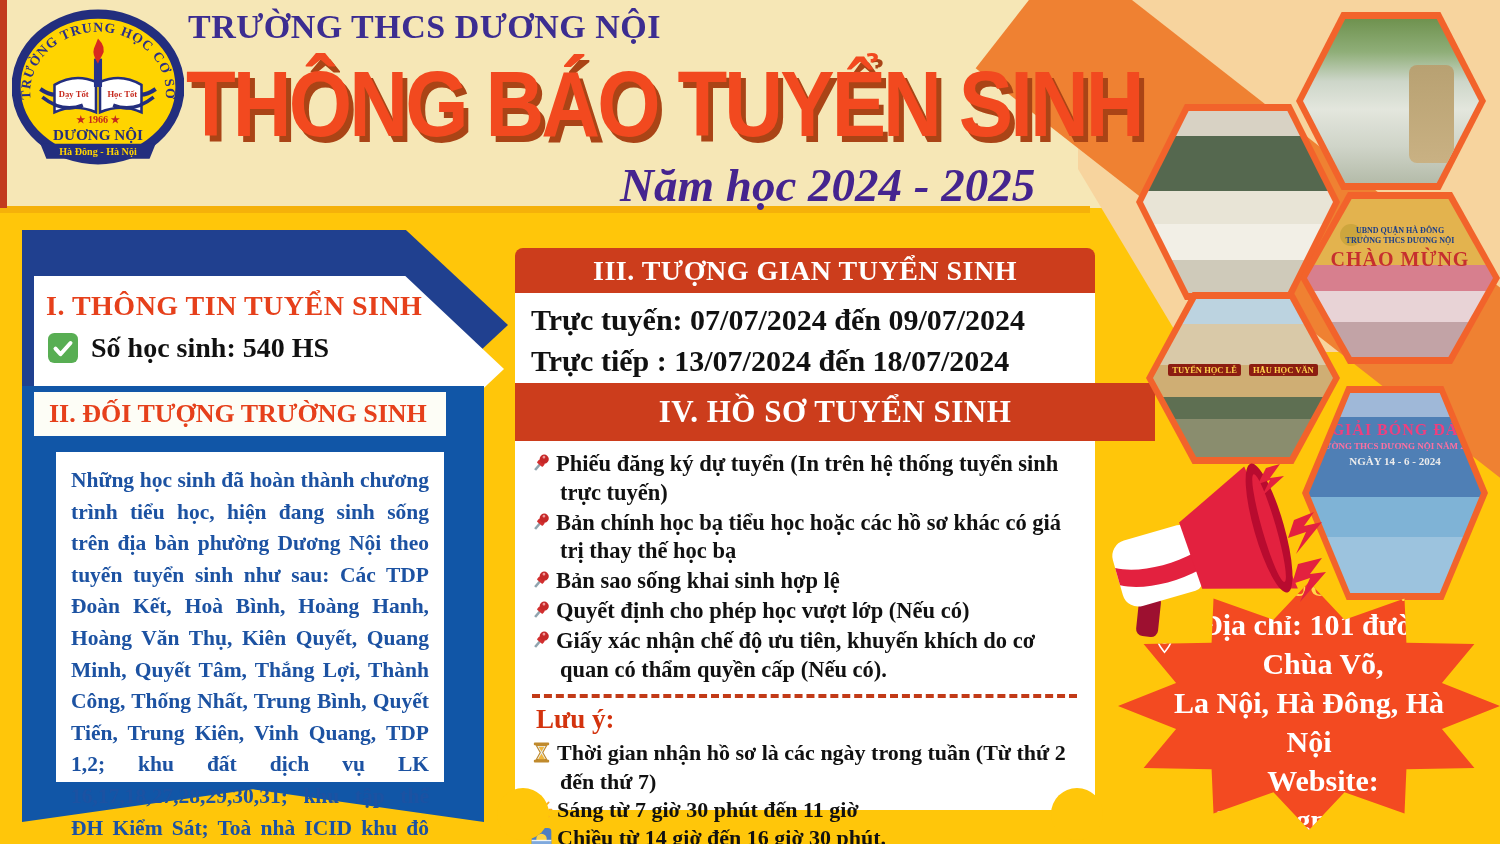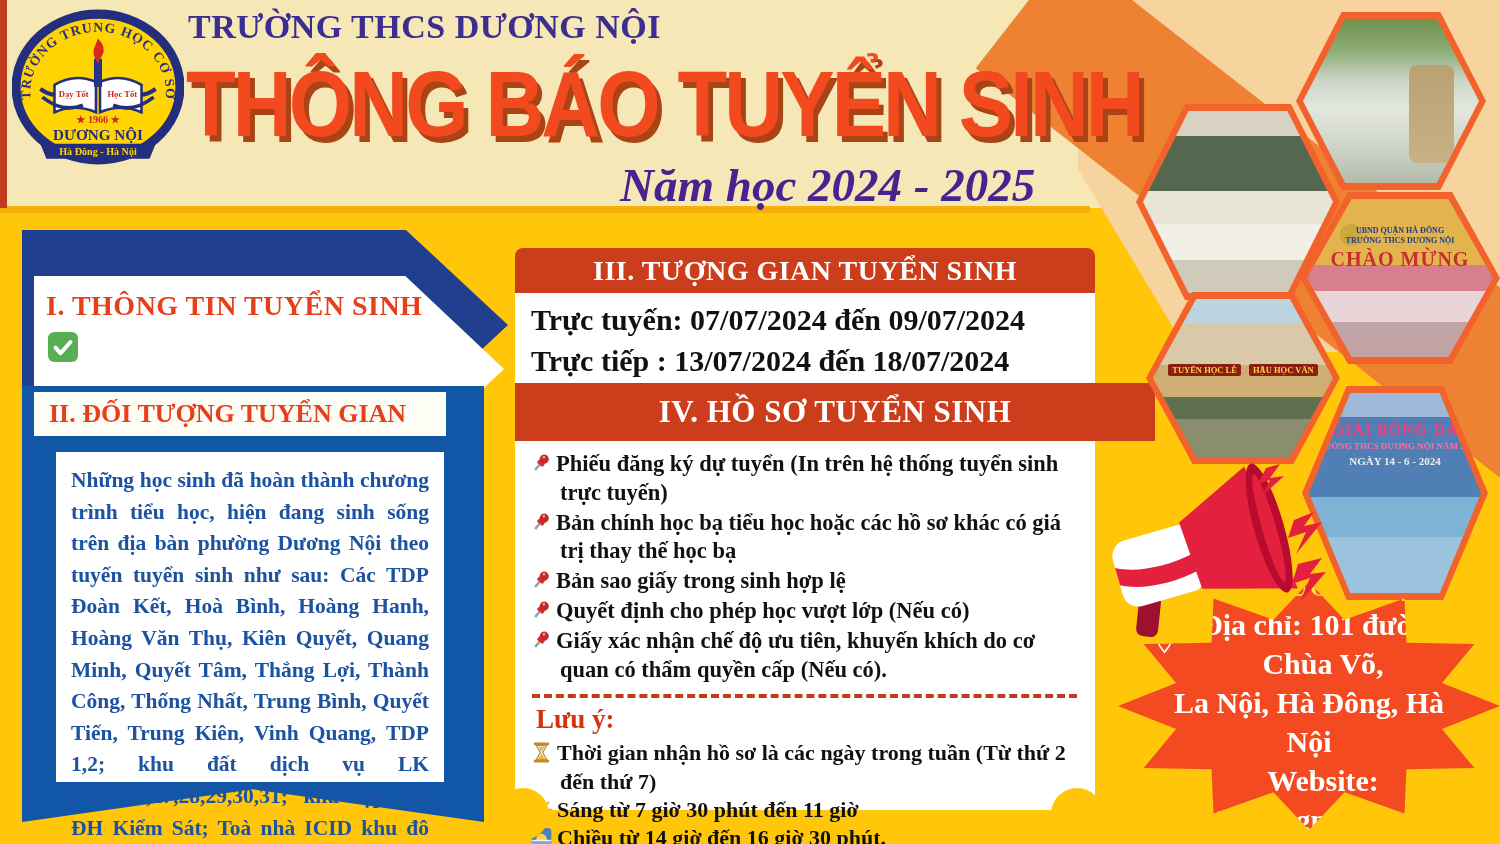--- a/index.html
+++ b/index.html
@@ -143,25 +143,26 @@
   <div class="school-year">Năm học 2024 - 2025</div>
 
   <div class="arrow-back z2"></div>
   <div class="arrow-card z2">
     <div class="s1-title">I. THÔNG TIN TUYỂN SINH</div>
     <div class="check-row">
       <svg class="check-box" viewBox="0 0 24 24">
         <rect width="24" height="24" rx="5" fill="#58ae53"></rect>
         <path d="M6 12.5l4 4.5 8-9" stroke="#fff" stroke-width="3.2" fill="none" stroke-linecap="round" stroke-linejoin="round"></path>
       </svg>
+      <span>Số học sinh: 540 HS</span>
     </div>
   </div>
 
   <div class="blue-panel z2"></div>
-  <div class="s2-header z2">II. ĐỐI TƯỢNG TUYỂN GIAN</div>
+  <div class="s2-header z2">II. ĐỐI TƯỢNG TRƯỜNG SINH</div>
   <div class="s2-body z2">Những học sinh đã hoàn thành chương trình tiểu học, hiện đang sinh sống trên địa bàn phường Dương Nội theo tuyến tuyển sinh như sau: Các TDP Đoàn Kết, Hoà Bình, Hoàng Hanh, Hoàng Văn Thụ, Kiên Quyết, Quang Minh, Quyết Tâm, Thắng Lợi, Thành Công, Thống Nhất, Trung Bình, Quyết Tiến, Trung Kiên, Vinh Quang, TDP 1,2; khu đất dịch vụ LK 16,17,18,27,28,29,30,31; khu tập thể ĐH Kiểm Sát; Toà nhà ICID khu đô thị Geleximco.</div>
 
   <div class="c-head3 z2">III. TƯỢNG GIAN TUYỂN SINH</div>
   <div class="c-dates z2">
     <p>Trực tuyến: 07/07/2024 đến 09/07/2024</p>
     <p>Trực tiếp : 13/07/2024 đến 18/07/2024</p>
   </div>
   <div class="c-head4 z2">IV. HỒ SƠ TUYỂN SINH</div>
   <div class="c-body z2">
     <p class="doc-item"><svg viewBox="0 0 24 24">
@@ -180,21 +181,21 @@
             <circle cx="10.3" cy="5" r="1.5" fill="#ef9a9a"></circle>
           </g>
         </svg><span>Bản chính học bạ tiểu học hoặc các hồ sơ khác có giá trị thay thế học bạ</span></p>
     <p class="doc-item"><svg viewBox="0 0 24 24">
           <g transform="rotate(40 12 12)">
             <rect x="10.6" y="13" width="2.8" height="9" fill="#90a4ae"></rect>
             <rect x="8" y="10" width="8" height="4.5" rx="1" fill="#d32f2f"></rect>
             <circle cx="12" cy="6.5" r="5" fill="#c62828"></circle>
             <circle cx="10.3" cy="5" r="1.5" fill="#ef9a9a"></circle>
           </g>
-        </svg><span>Bản sao giấy trong sinh hợp lệ</span></p>
+        </svg><span>Bản sao sống khai sinh hợp lệ</span></p>
     <p class="doc-item"><svg viewBox="0 0 24 24">
           <g transform="rotate(40 12 12)">
             <rect x="10.6" y="13" width="2.8" height="9" fill="#90a4ae"></rect>
             <rect x="8" y="10" width="8" height="4.5" rx="1" fill="#d32f2f"></rect>
             <circle cx="12" cy="6.5" r="5" fill="#c62828"></circle>
             <circle cx="10.3" cy="5" r="1.5" fill="#ef9a9a"></circle>
           </g>
         </svg><span>Quyết định cho phép học vượt lớp (Nếu có)</span></p>
     <p class="doc-item"><svg viewBox="0 0 24 24">
           <g transform="rotate(40 12 12)">

